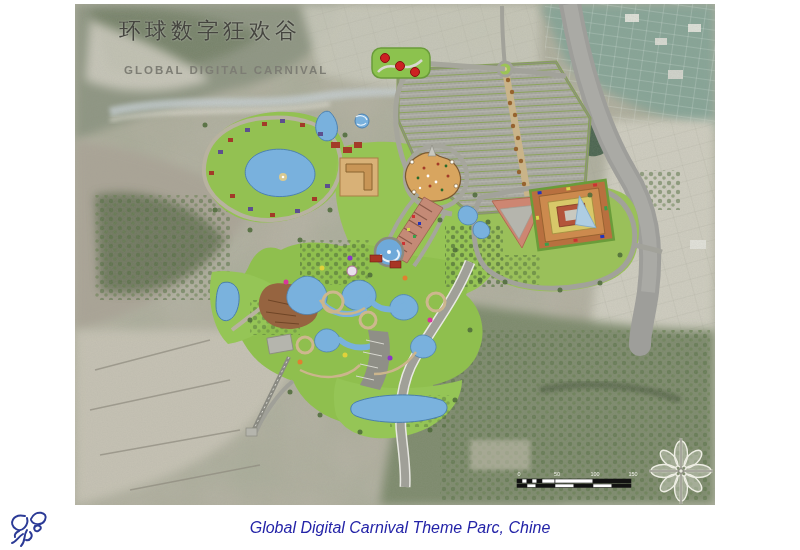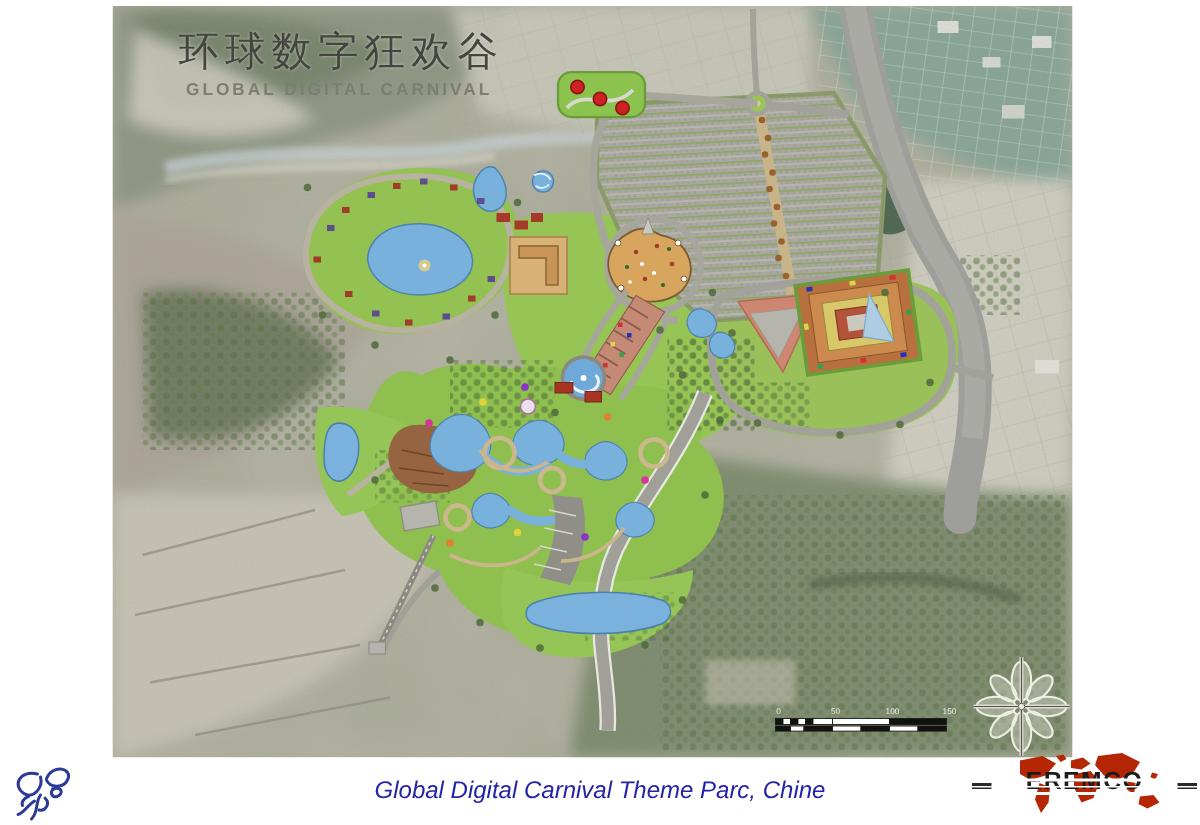--- a/index.html
+++ b/index.html
@@ -1,22 +1,22 @@
 <!DOCTYPE html>
 <html><head>
 <meta charset="utf-8">
 <style>
   html,body{margin:0;padding:0;background:#fff;}
   .slide{position:relative;width:800px;height:550px;background:#ffffff;overflow:hidden;
          font-family:"Liberation Sans",sans-serif;}
   .map-wrap{position:absolute;left:75px;top:4px;width:640px;height:501px;}
   .map-wrap svg{display:block;}
   .map-title-cn{position:absolute;left:44px;top:12px;font-family:"DejaVu Serif","Liberation Serif",serif;
-     font-size:27px;letter-spacing:4px;color:#45453f;white-space:nowrap;text-shadow:0 0 2px rgba(255,255,255,.5);}
-  .map-title-en{position:absolute;left:49px;top:50px;font-size:11.5px;letter-spacing:2px;color:#7d7d74;
+     font-size:22px;letter-spacing:4px;color:#45453f;white-space:nowrap;text-shadow:0 0 2px rgba(255,255,255,.5);}
+  .map-title-en{position:absolute;left:49px;top:60px;font-size:11.5px;letter-spacing:2px;color:#7d7d74;
      font-weight:600;white-space:nowrap;}
   .caption{position:absolute;left:0;right:0;top:519px;text-align:center;
      font-size:16px;font-weight:normal;font-style:italic;color:#2424a8;}
   .bee-logo{position:absolute;left:6px;top:506px;}
   .eremco{position:absolute;left:648px;top:501px;width:150px;height:48px;}
   .eremco svg{position:absolute;left:0;top:0;}
   .eremco .side-bar{position:absolute;top:21px;width:13px;height:4px;background:#2a2a2a;}
   .eremco .side-bar.l{left:0;} .eremco .side-bar.r{right:0;}
   .eremco .txt{position:absolute;left:0;top:11px;width:100%;text-align:center;
      font-size:16.5px;font-weight:800;letter-spacing:1px;color:#1b1b1b;}
@@ -405,35 +405,14 @@
       <path d="M19 10 C7 7 2 18 10 23 C16 27 23 19 21 12"></path>
       <path d="M25 13 C29 3 43 6 39 14 C36 20 27 19 25 14"></path>
       <path d="M29 20 C35 18 37 23 32 25 C28 26 27 21 30 20"></path>
       <path d="M21 24 C17 30 20 35 15 40"></path>
       <path d="M24 26 C28 30 24 35 20 34"></path>
       <path d="M17 28 C12 31 10 36 6 37"></path>
       <path d="M13 25 C10 26 8 29 9 31"></path>
     </g>
   </svg>
 
-  <div class="eremco">
-    <svg width="150" height="48" viewBox="0 0 150 48">
-      <g fill="#b52604">
-        <path d="M32 6 l15 -3 9 5 -7 8 -10 3 -7 -4 z"></path>
-        <path d="M45 21 l7 3 -1 10 -5 7 -4 -9 z"></path>
-        <path d="M66 6 l8 -2 5 4 -6 4 -7 -1 z"></path>
-        <path d="M68 15 l11 -2 6 7 -4 11 -8 3 -5 -10 z"></path>
-        <path d="M84 3 l16 -2 12 6 -5 8 -11 4 -8 -3 -6 -7 z"></path>
-        <path d="M104 20 l5 1 -1 8 -5 -4 z"></path>
-        <path d="M112 30 l9 -1 4 5 -8 4 -6 -3 z"></path>
-        <path d="M56 3 l5 -1 2 3 -4 2 z"></path>
-        <path d="M120 14 l4 1 -2 4 -3 -2 z"></path>
-      </g>
-    </svg>
-    <div class="side-bar l"></div>
-    <div class="side-bar r"></div>
-    <div class="txt">EREMCO</div>
-    <div class="stripe" style="top:18px"></div>
-    <div class="stripe" style="top:22.5px"></div>
-    <div class="stripe" style="top:27px"></div>
-  </div>
 
 </div>
 
 </body></html>

